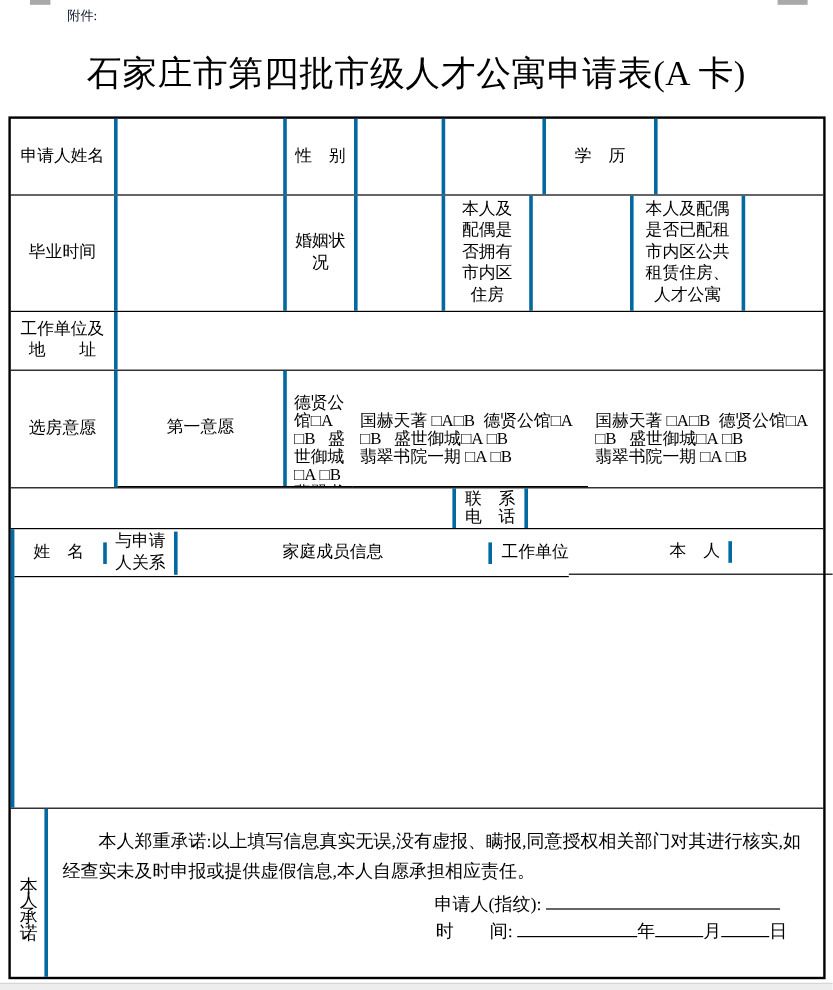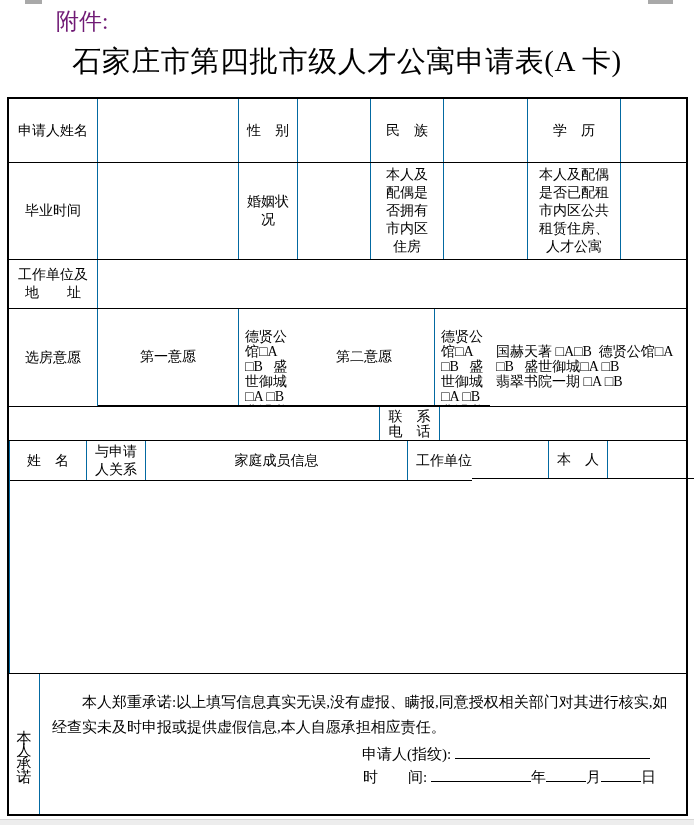--- a/index.html
+++ b/index.html
@@ -4,42 +4,42 @@
 <style>
   * { margin:0; padding:0; box-sizing:border-box; }
   html,body { background:#fff; }
   body { font-family:"Liberation Serif","DejaVu Serif",serif; color:#000; }
   .screen { position:relative; width:694px; height:825px; background:#fff; overflow:hidden; }
 
   .artifact { position:absolute; top:0; height:4px; background:#a9a9a9; }
   .artifact.left  { left:25px; width:17px; }
   .artifact.right { left:648px; width:25px; }
 
-  .attachment { position:absolute; left:56px; top:6px; font-size:23px; color:#701a75; }
+  .attachment { position:absolute; left:56px; top:6px; font-size:11px; color:#0f172a; }
   .title { position:absolute; left:0; top:42px; width:694px; text-align:center;
            font-size:29px; font-weight:normal; letter-spacing:0.5px; }
 
   .form { position:absolute; left:7px; top:97px; width:681px; height:719px;
           border:2px solid #000; display:flex; flex-direction:column; background:#fff; }
   .tr { display:flex; border-bottom:1px solid #000; flex:0 0 auto; }
   .tr:last-child { border-bottom:none; }
-  .td { border-right:1px solid #0369a1; display:flex; align-items:center; justify-content:center;
+  .td { border-right:3px solid #0369a1; display:flex; align-items:center; justify-content:center;
         text-align:center; font-size:14px; line-height:18px; white-space:pre-line; overflow:hidden; }
   .td:last-child { border-right:none; }
 
   .c1 { width:89px; }  .c2 { width:141px; } .c3 { width:59px; }  .c4 { width:73px; }
   .c5 { width:73px; }  .c6 { width:84px; }  .c7 { width:93px; }  .c8 { flex:1; }
   .e2 { width:371px; } .e3 { width:60px; }  .e4 { flex:1; }
   .f1 { width:31px; }  .f2 { width:77px; }  .f3 { width:59px; }  .f4 { width:262px; } .f5 { flex:1; }
   .g2 { flex:1; }
 
   .tall5 { line-height:18px; font-size:14px; }
   .group { flex:1; display:flex; flex-direction:row; }
   .subrow { display:flex; border-bottom:1px solid #000; flex:1; }
-  .subrow.fixed { flex:0 0 auto; }
+  .subrow.fixed { flex:0 0 auto;align-items:center; }
   .subrow:last-child { border-bottom:none; }
 
   .options { flex:1; justify-content:flex-start; text-align:left; padding-left:6px;
              white-space:pre-wrap; font-size:14px; line-height:15px; letter-spacing:0;margin-top:18px; }
 
   .vlabel { writing-mode:vertical-rl; text-orientation:upright; font-size:15px; }
   .vl-family { letter-spacing:15px; }
   .vl-commit { letter-spacing:13px; }
 
   .workunit-hd { justify-content:flex-start; text-align:left; padding-left:8px; }
@@ -65,21 +65,20 @@
   <div class="attachment">附件:</div>
   <div class="title">石家庄市第四批市级人才公寓申请表(A 卡)</div>
 
   <div class="form">
 
     <div class="tr" style="height:64px">
       <div class="td c1">申请人姓名</div>
       <div class="td c2"></div>
       <div class="td c3">性　别</div>
       <div class="td c4"></div>
-      <div class="td c5">民　族</div>
       <div class="td c6"></div>
       <div class="td c7">学　历</div>
       <div class="td c8"></div>
     </div>
 
     <div class="tr" style="height:97px">
       <div class="td c1">毕业时间</div>
       <div class="td c2"></div>
       <div class="td c3">婚姻状
 况</div>
@@ -106,21 +105,20 @@
 
     <div class="tr" style="height:98px">
       <div class="td c1">选房意愿</div>
       <div class="group">
         <div class="subrow">
           <div class="td c2">第一意愿</div>
           <div class="td options">国赫天著 □A□B  德贤公馆□A □B   盛世御城□A □B
 翡翠书院一期 □A □B</div>
         </div>
         <div class="subrow">
-          <div class="td c2">第二意愿</div>
           <div class="td options">国赫天著 □A□B  德贤公馆□A □B   盛世御城□A □B
 翡翠书院一期 □A □B</div>
         </div>
         <div class="subrow">
           <div class="td options">国赫天著 □A□B  德贤公馆□A □B   盛世御城□A □B
 翡翠书院一期 □A □B</div>
         </div>
       </div>
     </div>
 

